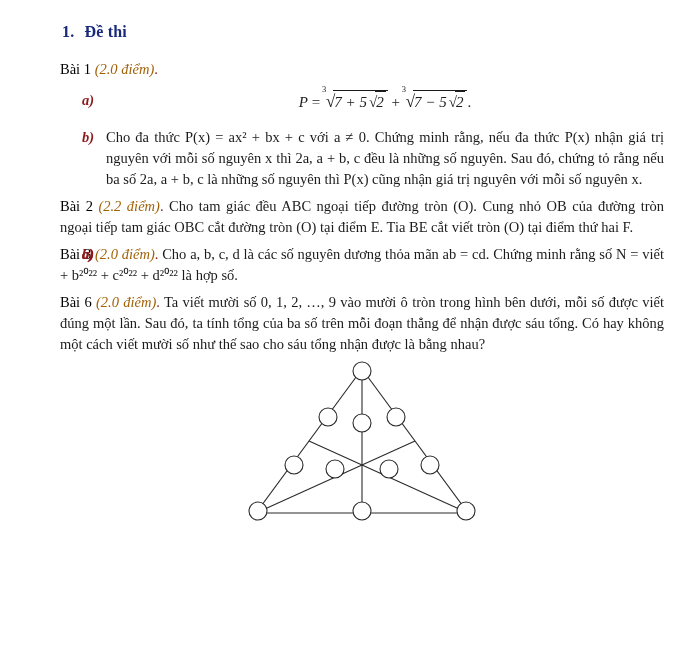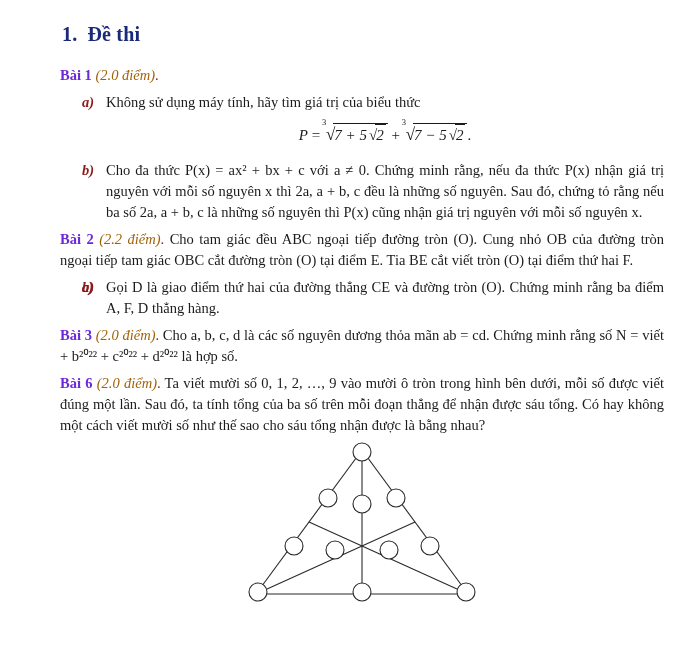--- a/index.html
+++ b/index.html
@@ -16,31 +16,31 @@
     position:relative;
     width:700px;height:659px;
     padding:0;
     box-sizing:border-box;
   }
   .content{
     padding:14px 36px 0 60px;
   }
   h1.title{
     color:#1a2a7a;
-    font-size:20px;
+    font-size:16px;
     font-weight:bold;
     margin:6px 0 16px 2px;
     letter-spacing:.2px;
   }
   h1.title .num{ margin-right:10px; }
 
   .prob{ margin:0 0 4px 0; }
   .lbl{
-    color:#6d28d9;
-    font-weight:bold;
+    color:#000000;
+    font-weight:normal;
   }
   .pts{
     color:#a16207;
     font-style:italic;
     font-weight:normal;
   }
   .paren{ color:#8b1a1a; }
 
   .block{ margin:2px 0 6px 0; text-align:justify; }
 
@@ -103,21 +103,20 @@
     </h1>
 
     <div class="prob">
       <div class="block">
         <span class="lbl">Bài 1</span>
         <span class="pts">(2.0 điểm)</span><span class="paren">.</span>
       </div>
       <ol class="sub">
         <li>
           <span class="marker">a)</span>
-          <span>Không sử dụng máy tính, hãy tìm giá trị của biểu thức</span>
           <div class="center-eq">
             <span class="mi">P</span> =
             <span class="rad"><span class="idx">3</span><span class="sign">√</span><span class="under">7 + 5<span class="rad"><span class="sign" style="font-size:15px;">√</span><span class="under">2</span></span></span></span>
             +
             <span class="rad"><span class="idx">3</span><span class="sign">√</span><span class="under">7 − 5<span class="rad"><span class="sign" style="font-size:15px;">√</span><span class="under">2</span></span></span></span>.
           </div>
         </li>
         <li>
           <span class="marker">b)</span>
           <span>Cho đa thức P(x) = ax² + bx + c với a ≠ 0. Chứng minh rằng, nếu đa thức P(x) nhận giá trị nguyên với mỗi số nguyên x thì 2a, a + b, c đều là những số nguyên. Sau đó, chứng tỏ rằng nếu ba số 2a, a + b, c là những số nguyên thì P(x) cũng nhận giá trị nguyên với mỗi số nguyên x.</span>
@@ -133,21 +132,20 @@
       </div>
       <ol class="sub">
         <li>
           <span class="marker">a)</span>
         </li>
         <li>
           <span class="marker">b)</span>
         </li>
         <li>
           <span class="marker">c)</span>
-          <span>Gọi D là giao điểm thứ hai của đường thẳng CE và đường tròn (O). Chứng minh rằng ba điểm A, F, D thẳng hàng.</span>
         </li>
       </ol>
     </div>
 
     <div class="prob">
       <div class="block">
         <span class="lbl">Bài 3</span>
         <span class="pts">(2.0 điểm)</span><span class="paren">.</span>
         <span>Cho a, b, c, d là các số nguyên dương thỏa mãn ab = cd. Chứng minh rằng số N = viết + b²⁰²² + c²⁰²² + d²⁰²² là hợp số.</span>
       </div>

